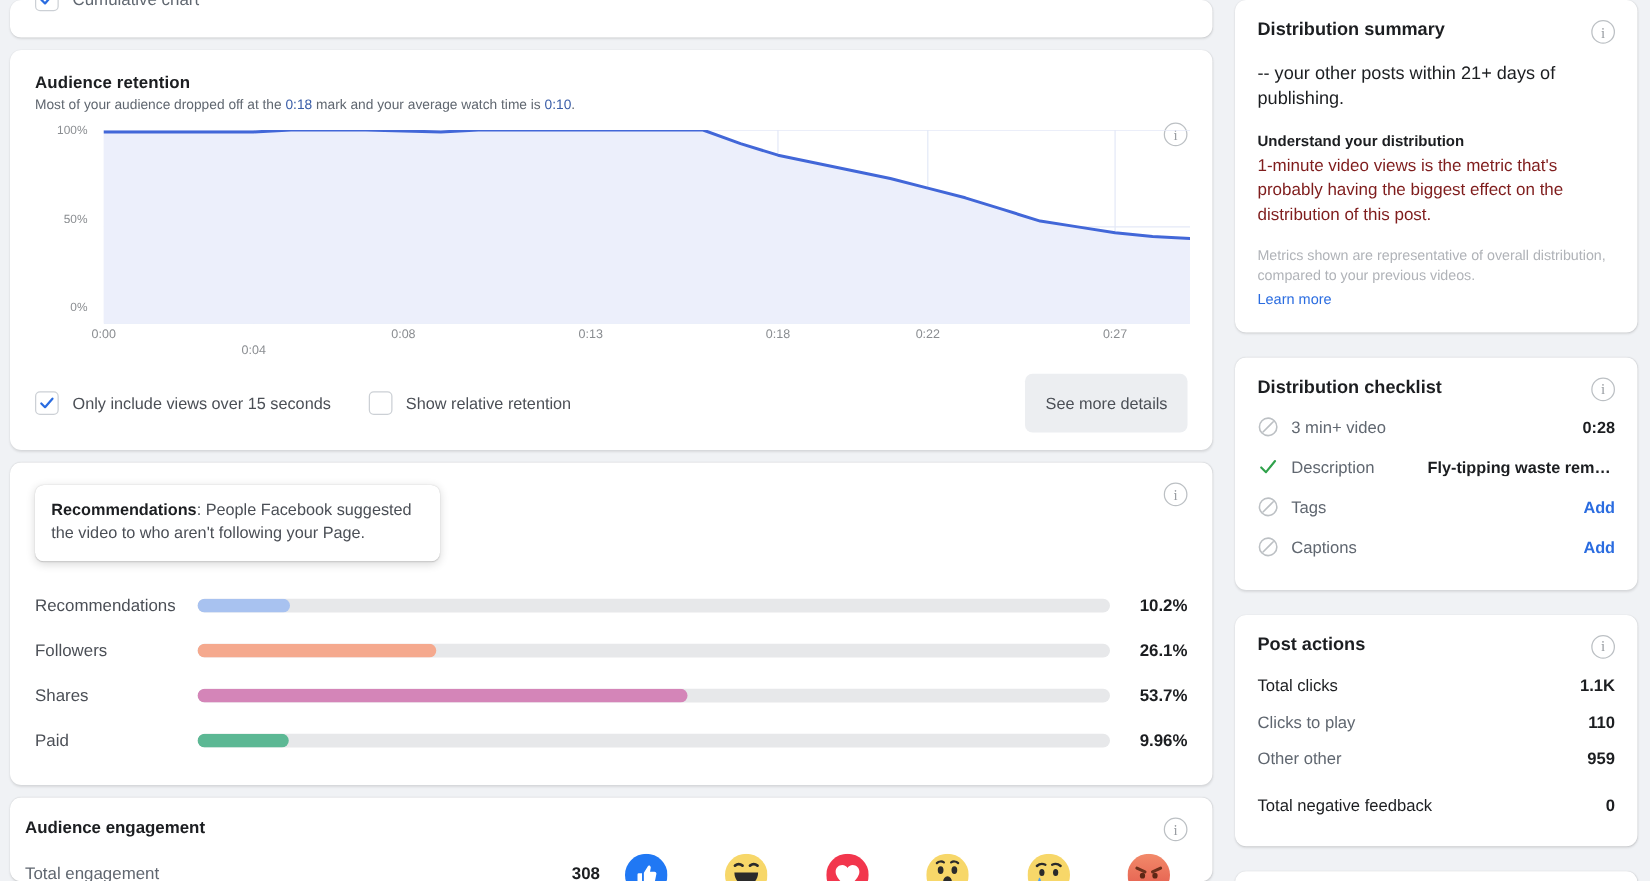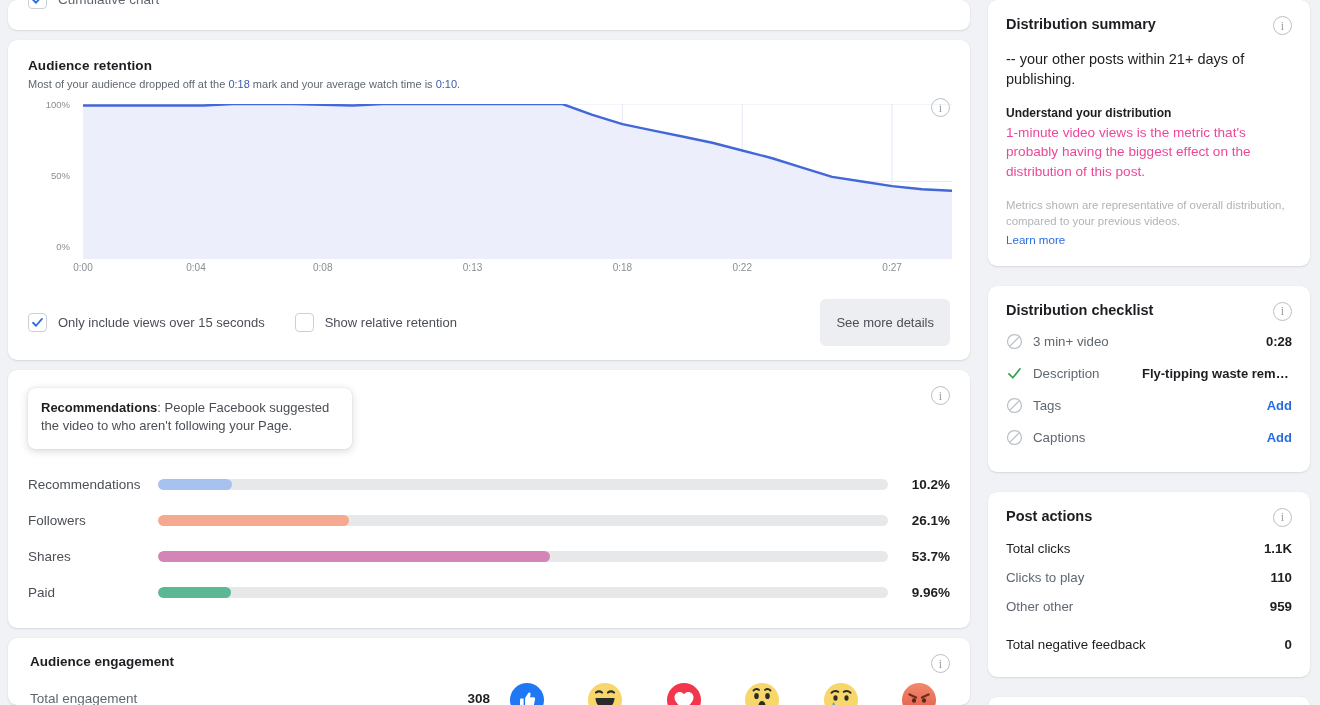--- a/index.html
+++ b/index.html
@@ -70,37 +70,37 @@
   }
   .tooltip b { color: #1c1e21; }
   .db-rows { margin-top: 80px; }
   .db-row { display: flex; align-items: center; height: 36px; }
   .db-name { width: 130px; font-size: 13.5px; color: #4b4f56; flex: none; }
   .db-track { flex: 1; height: 11px; border-radius: 6px; background: #e7e8ea; overflow: hidden; }
   .db-fill { height: 11px; border-radius: 6px; }
   .db-val { width: 62px; text-align: right; font-size: 13.5px; font-weight: bold; color: #1c1e21; flex: none; }
 
   
-  .ae-card { padding: 16px 20px 0 22px; flex: 1; overflow: hidden; }
+  .ae-card { padding: 16px 20px 0 12px; flex: 1; overflow: hidden; }
   .ae-title { font-size: 13.5px; font-weight: bold; color: #1c1e21; }
   .ae-body { display: flex; margin-top: 14px; }
   .ae-left { width: 460px; flex: none; }
   .ae-row { display: flex; align-items: center; height: 31px; }
   .ae-lbl { flex: 1; font-size: 13.5px; color: #606770; }
   .ae-num { font-size: 13.5px; font-weight: bold; color: #1c1e21; }
   .ae-reacts { display: flex; flex: 1; justify-content: space-between; padding: 0 14px 0 20px; }
   .rc { display: flex; flex-direction: column; align-items: center; gap: 9px; }
 
   
   .sc { padding: 16px 18px 18px 18px; }
   .sc-head { font-size: 14.5px; font-weight: bold; color: #1c1e21; }
   .sc-info { top: 16px; right: 18px; }
   .ds-line { font-size: 14.5px; color: #1c1e21; margin-top: 17px; line-height: 1.38; }
   .ds-sub { font-size: 12px; font-weight: bold; color: #1c1e21; margin-top: 17px; }
-  .ds-body { font-size: 13.6px; color: #ec4899; line-height: 1.42; margin-top: 3px; }
+  .ds-body { font-size: 13.6px; color: #7f1d1d; line-height: 1.42; margin-top: 3px; }
   .ds-fine { font-size: 11.4px; color: #b0b3b8; line-height: 1.4; margin-top: 17px; }
   .ds-link { font-size: 11.6px; color: #2a6ce0; margin-top: 2px; display: inline-block; }
 
   .ck-row { display: flex; align-items: center; height: 32px; }
   .ck-ico { width: 17px; height: 17px; flex: none; margin-right: 10px; }
   .ck-lbl { font-size: 13.3px; color: #606770; flex: 1; }
   .ck-val { font-size: 13px; font-weight: bold; color: #1c1e21; max-width: 150px; overflow: hidden;
             white-space: nowrap; text-overflow: ellipsis; }
   .ck-add { font-size: 13px; font-weight: bold; color: #2a6ce0; cursor: pointer; }
   .ck-list { margin-top: 8px; }
@@ -155,21 +155,21 @@
               <line x1="394.48275862068965" x2="394.48275862068965" y1="0" y2="150" stroke="#e4e9f7" stroke-width="1" vector-effect="non-scaling-stroke"></line>
               <line x1="546.2068965517242" x2="546.2068965517242" y1="0" y2="150" stroke="#e4e9f7" stroke-width="1" vector-effect="non-scaling-stroke"></line>
               <line x1="667.5862068965517" x2="667.5862068965517" y1="0" y2="150" stroke="#e4e9f7" stroke-width="1" vector-effect="non-scaling-stroke"></line>
               <line x1="819.3103448275862" x2="819.3103448275862" y1="0" y2="150" stroke="#e4e9f7" stroke-width="1" vector-effect="non-scaling-stroke"></line>
             </g>
           <path id="area-path" fill="#eceffb" d="M0.00 1.50 L30.34 1.50 L60.69 1.50 L91.03 1.50 L121.38 1.50 L151.72 0.00 L182.07 0.00 L212.41 0.00 L242.76 0.75 L273.10 1.50 L303.45 0.00 L333.79 0.00 L364.14 0.00 L394.48 0.00 L424.83 0.00 L455.17 0.00 L485.52 0.00 L515.86 10.50 L546.21 19.50 L576.55 25.50 L606.90 31.50 L637.24 37.50 L667.59 45.00 L697.93 52.50 L728.28 61.50 L758.62 70.50 L788.97 75.00 L819.31 79.50 L849.66 82.50 L880.00 84.00 L880.00 150 L0.00 150 Z"></path>
           <path id="line-path" fill="none" stroke="#4267d8" stroke-width="2.4" stroke-linejoin="round" stroke-linecap="round" vector-effect="non-scaling-stroke" d="M0.00 1.50 L30.34 1.50 L60.69 1.50 L91.03 1.50 L121.38 1.50 L151.72 0.00 L182.07 0.00 L212.41 0.00 L242.76 0.75 L273.10 1.50 L303.45 0.00 L333.79 0.00 L364.14 0.00 L394.48 0.00 L424.83 0.00 L455.17 0.00 L485.52 0.00 L515.86 10.50 L546.21 19.50 L576.55 25.50 L606.90 31.50 L637.24 37.50 L667.59 45.00 L697.93 52.50 L728.28 61.50 L758.62 70.50 L788.97 75.00 L819.31 79.50 L849.66 82.50 L880.00 84.00"></path>
         </svg>
         <div class="xaxis" id="xaxis">
             <div class="xtick" style="left: 0px;">0:00</div>
-            <div class="xtick" style="left: 113px;">0:04</div>
+            <div class="xtick" style="left: 120px; margin-top: 13px;">0:04</div>
             <div class="xtick" style="left: 239.724px;">0:08</div>
             <div class="xtick" style="left: 389.552px;">0:13</div>
             <div class="xtick" style="left: 539.379px;">0:18</div>
             <div class="xtick" style="left: 659.241px;">0:22</div>
             <div class="xtick" style="left: 809.069px;">0:27</div>
           </div>
       </div>
 
       <div class="ar-foot">
         <div class="ar-opt">

